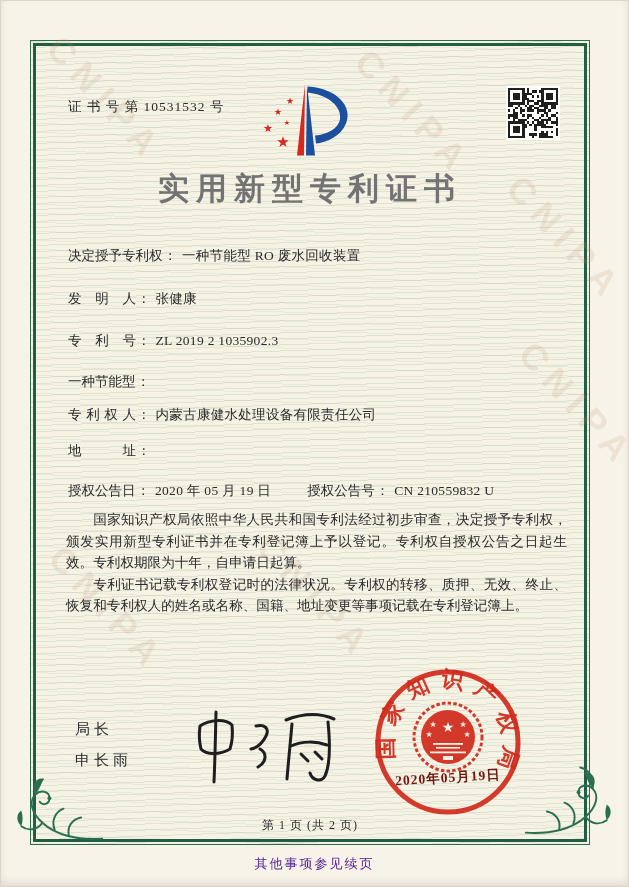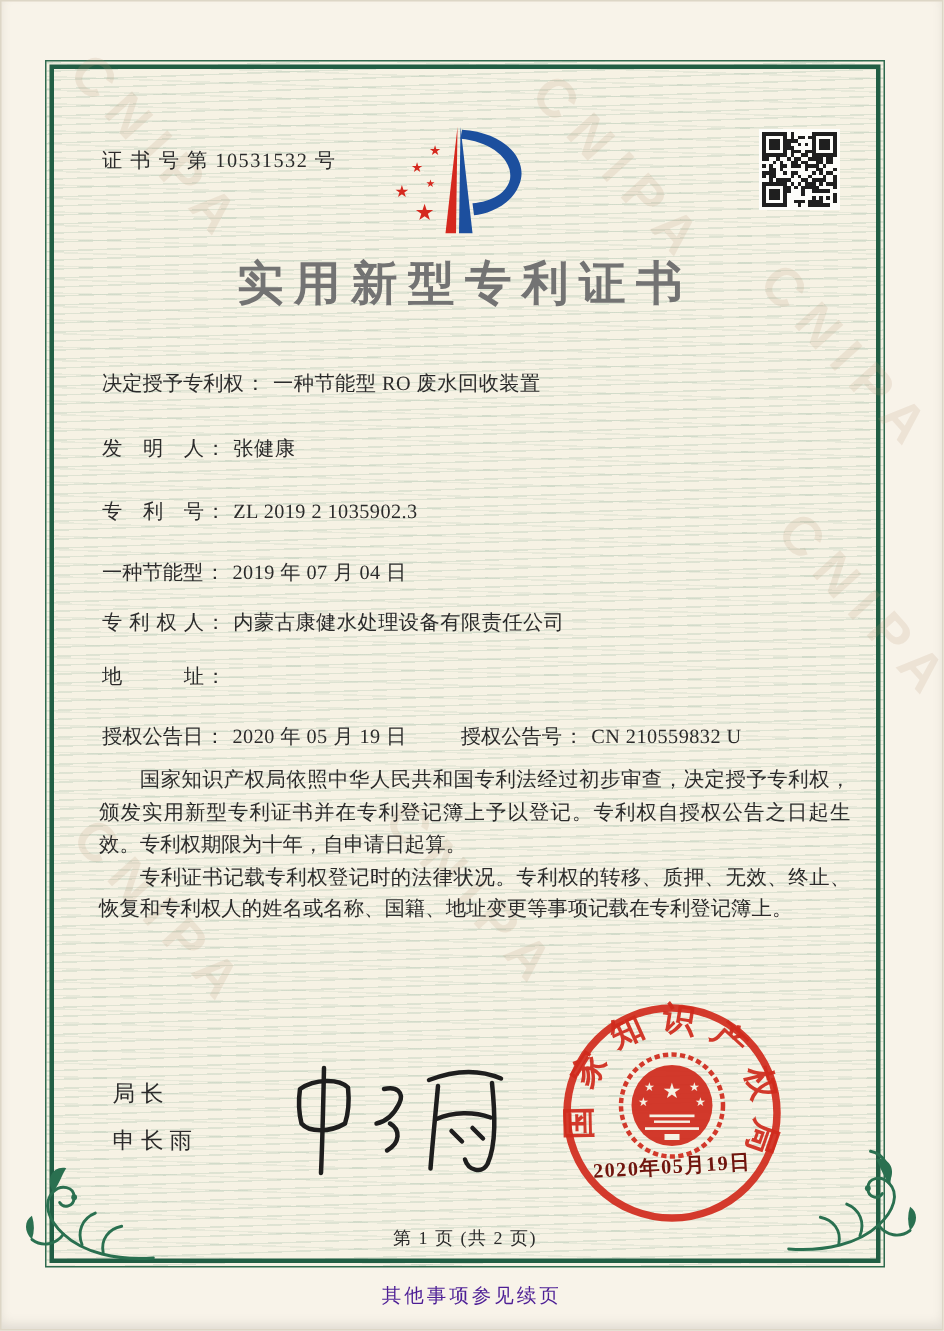--- a/index.html
+++ b/index.html
@@ -236,21 +236,20 @@
 
     <div class="row" style="top:330px">
       <span class="lbl spread">专利号</span>
         <span class="colon">：</span>
       <span class="val">ZL 2019 2 1035902.3</span>
     </div>
 
     <div class="row" style="top:371px">
       <span class="lbl">一种节能型</span>
         <span class="colon">：</span>
-      <span class="val">2019 年 07 月 04 日</span>
     </div>
 
     <div class="row" style="top:404px">
       <span class="lbl spread">专利权人</span>
         <span class="colon">：</span>
       <span class="val">内蒙古康健水处理设备有限责任公司</span>
     </div>
 
     <div class="row" style="top:440px">
       <span class="lbl spread">地址</span>

